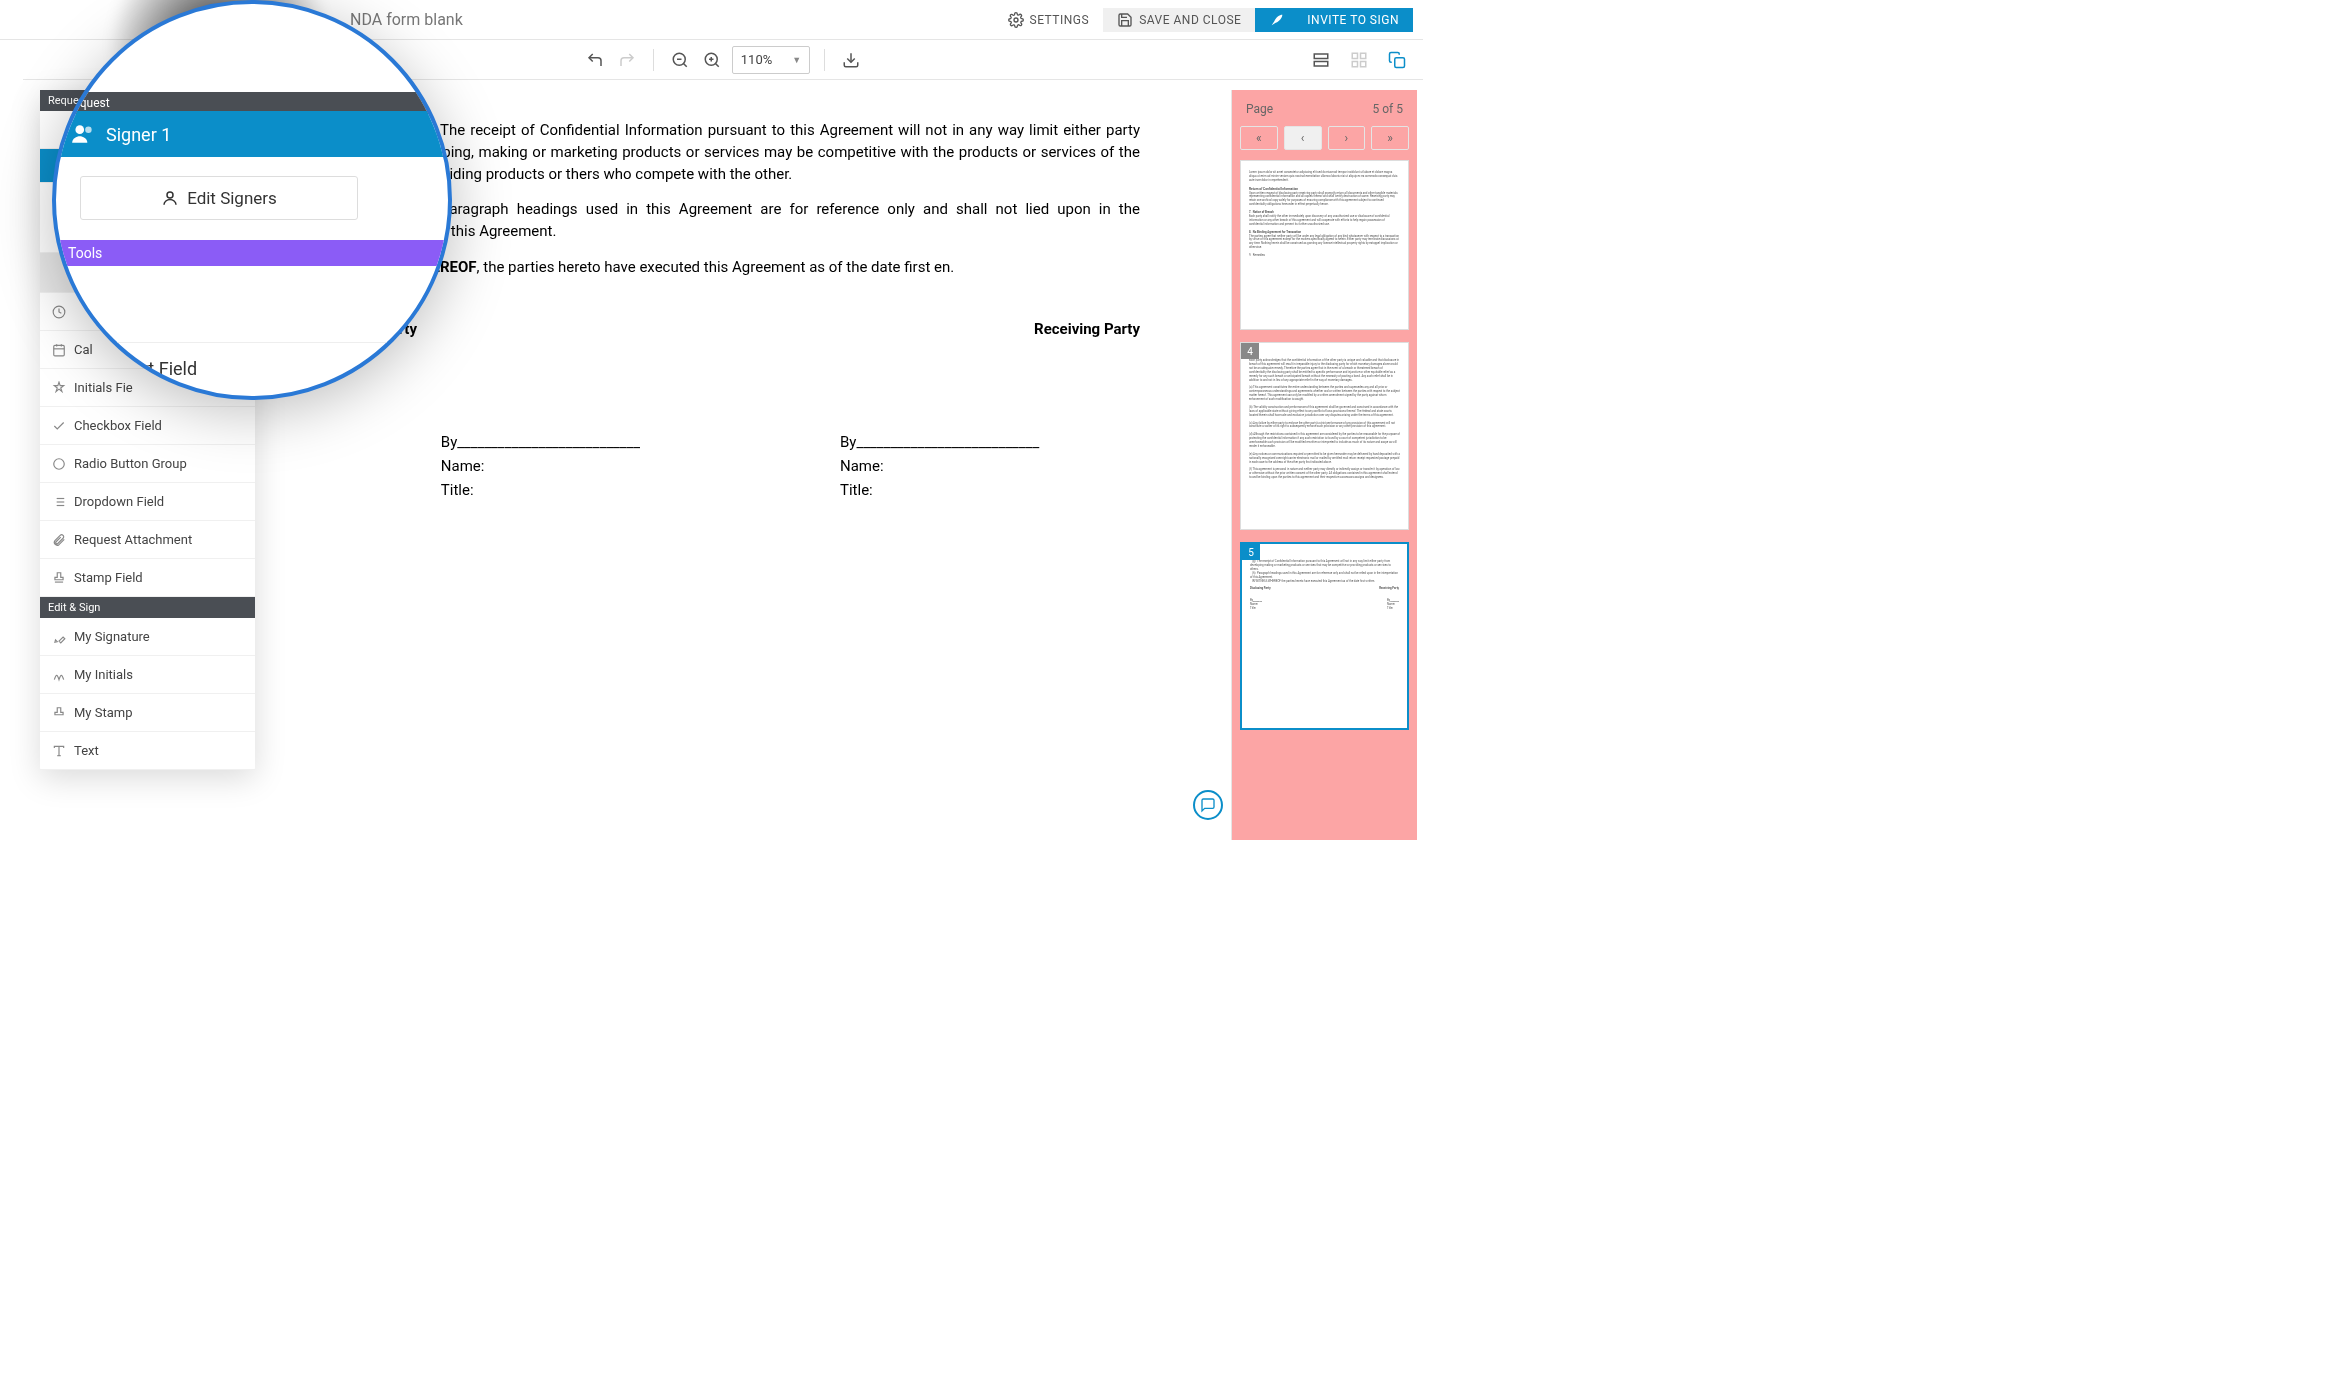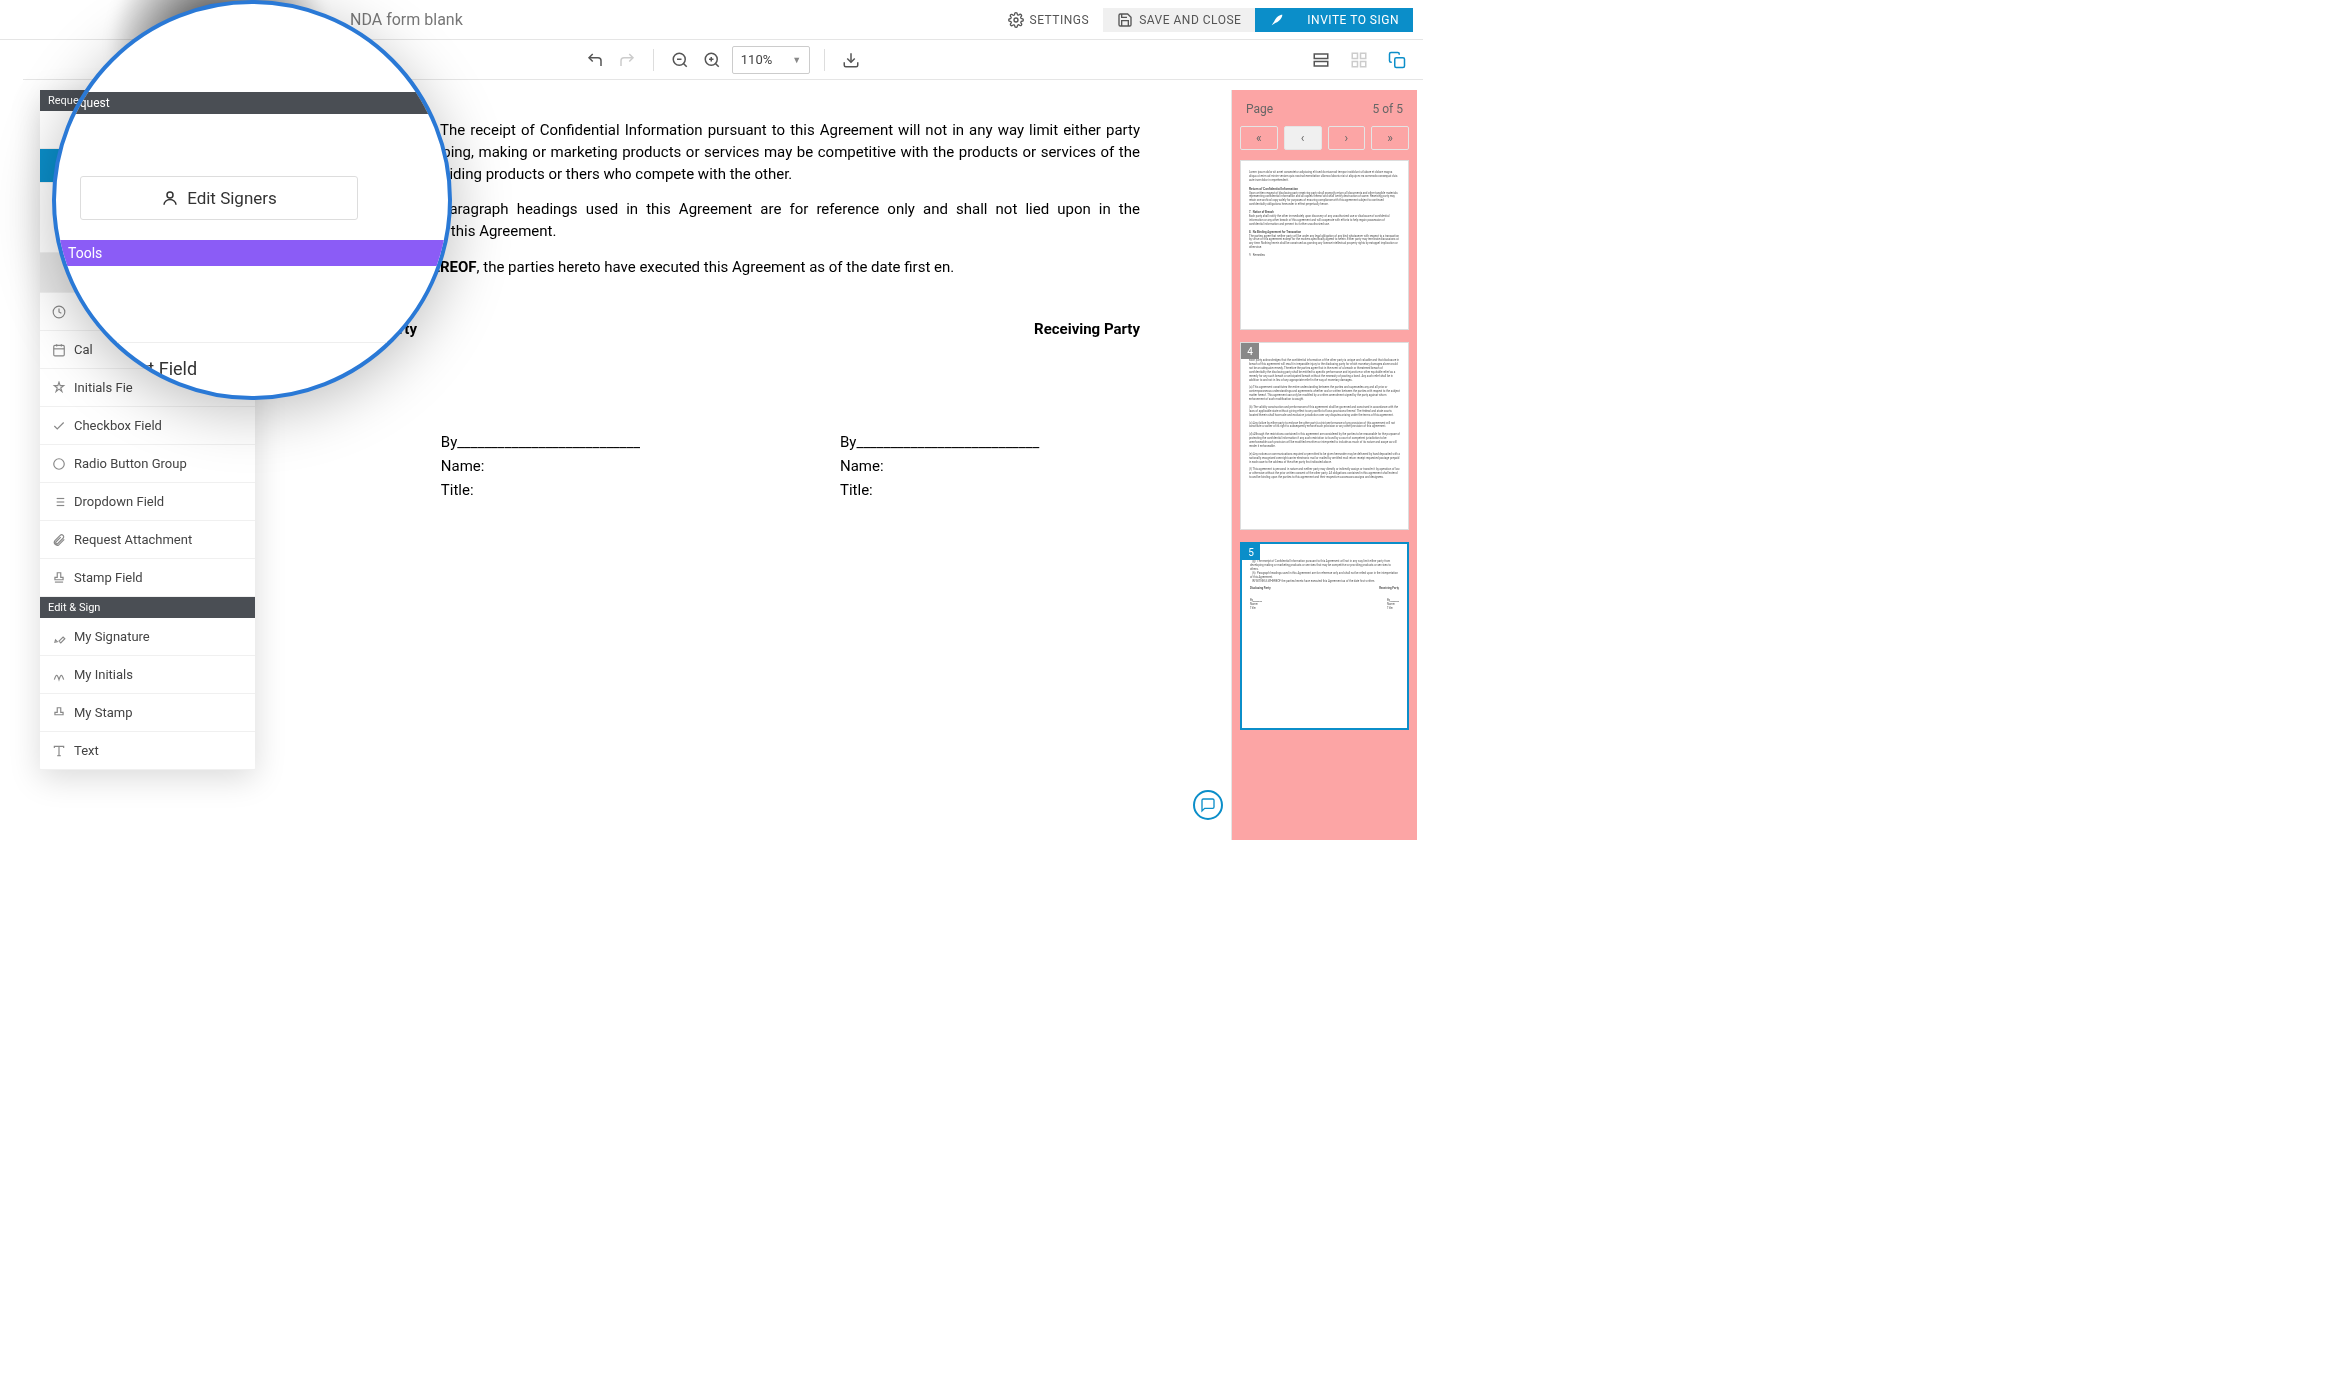--- a/index.html
+++ b/index.html
@@ -264,20 +264,28 @@
         <line x1="9" y1="20" x2="15" y2="20"></line>
         <line x1="12" y1="4" x2="12" y2="20"></line>
       </svg>
     <span>Text</span>
   </div>
 </div>
 
 <div class="lens">
   <div class="lens-inner">
     <div class="lens-req">Request</div>
+    <div class="lens-signer">
+      <svg width="26" height="26" viewBox="0 0 24 24" fill="#fff">
+          <circle cx="9" cy="8" r="4"></circle>
+          <circle cx="17" cy="8" r="3" fill-opacity=".7"></circle>
+          <path d="M2 20c0-4 4-6 7-6s7 2 7 6"></path>
+        </svg>
+      <span>Signer 1</span>
+    </div>
     <div class="lens-edit">
       <svg width="18" height="18" viewBox="0 0 24 24" fill="none" stroke="currentColor" stroke-width="2">
           <circle cx="12" cy="8" r="4"></circle>
           <path d="M4 21c0-4 4-7 8-7s8 3 8 7"></path>
         </svg>
       <span>Edit Signers</span>
     </div>
     <div class="lens-tools-hd">Tools</div>
     <div class="lens-textfield">
       <span>Text Field</span>

